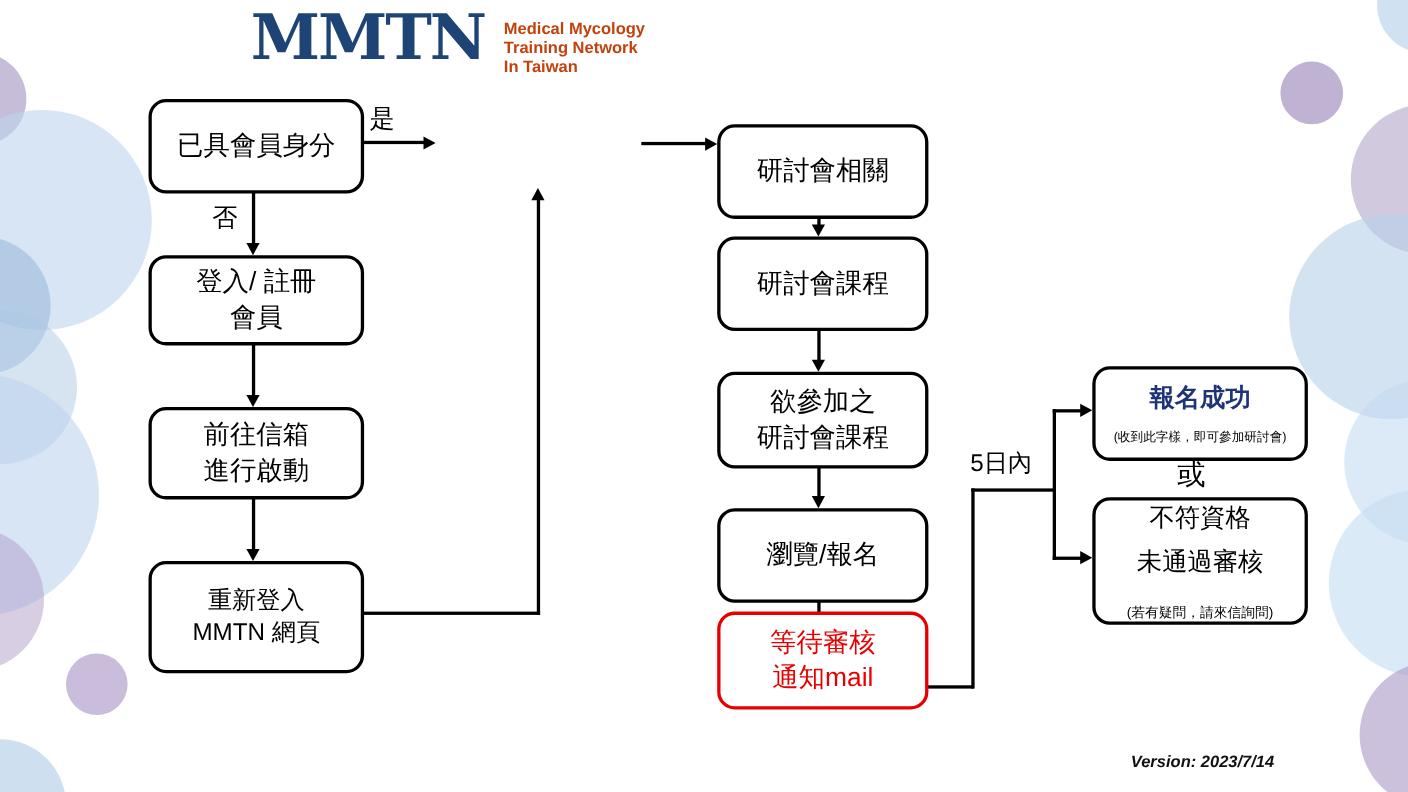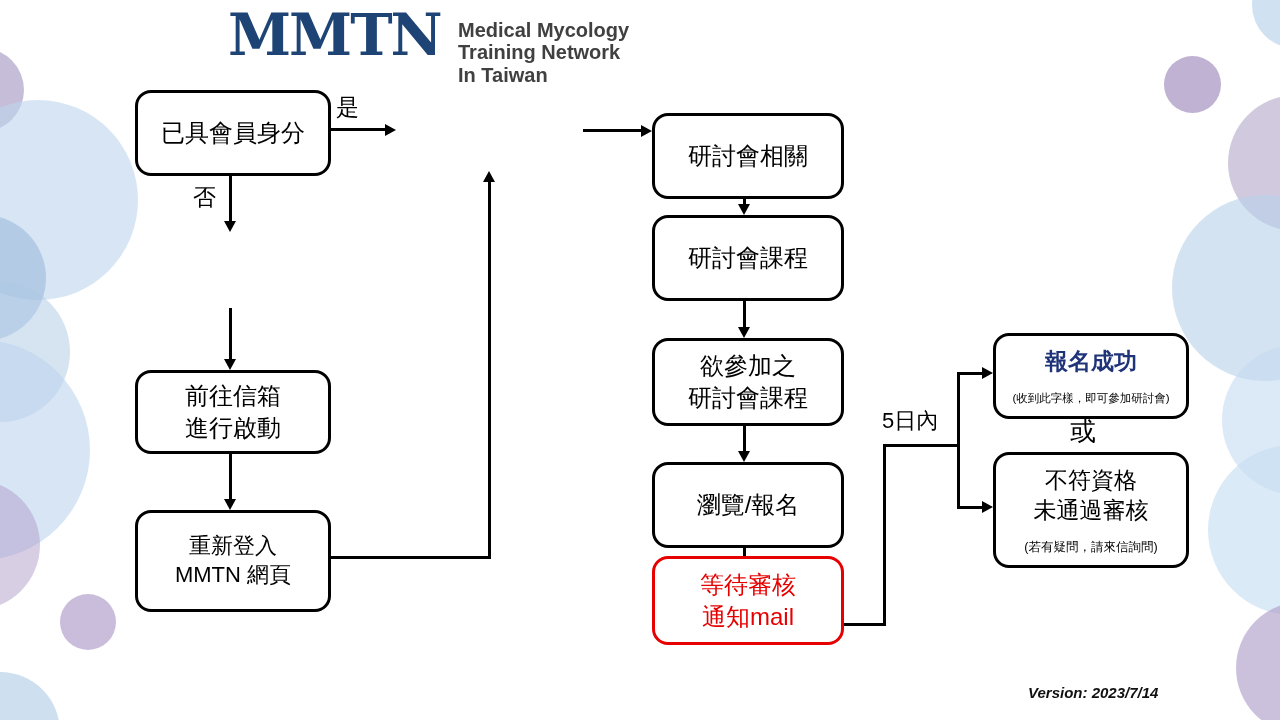--- a/index.html
+++ b/index.html
@@ -3,21 +3,21 @@
 <meta charset="utf-8">
 <style>
   html,body{margin:0;padding:0;}
   body{font-family:"Liberation Sans","DejaVu Sans",sans-serif;background:#fff;}
   .canvas{position:relative;width:1280px;height:720px;background:#ffffff;overflow:hidden;}
   .decor{position:absolute;border-radius:50%;z-index:0;}
   .layer{position:absolute;inset:0;z-index:1;}
   
   .logo{position:absolute;left:228px;top:6px;font-family:"DejaVu Serif","Liberation Serif",serif;
         font-weight:800;font-size:57px;letter-spacing:-2px;color:#1e4476;line-height:1;}
-  .tagline{position:absolute;left:458px;top:19px;font-size:20px;font-weight:600;color:#404040;line-height:1.12;}
+  .tagline{position:absolute;left:458px;top:19px;font-size:15px;font-weight:600;color:#c2410c;line-height:1.12;}
   .title{position:absolute;left:592px;top:4px;font-size:60px;font-weight:900;letter-spacing:9px;
          color:#1f4e79;line-height:1.05;white-space:nowrap;}
   
   .node{position:absolute;background:#fff;border:3px solid #000;border-radius:16px;
         display:flex;flex-direction:column;align-items:center;justify-content:center;
         font-size:24px;color:#000;line-height:1.32;text-align:center;z-index:2;}
   .node.red{border-color:#e60000;color:#e60000;}
   .node .small{font-size:11.5px;line-height:1.3;color:#000;margin-top:14px;white-space:nowrap;}
   .node .success-title{font-size:23px;font-weight:bold;color:#1f3378;}
   .node.relogin{font-size:22px;line-height:1.3;}
@@ -56,20 +56,24 @@
     <div class="logo">MMTN</div>
     <div class="tagline">
       <div>Medical Mycology</div>
       <div>Training Network</div>
       <div>In Taiwan</div>
     </div>
 
     <div class="node" style="left:135px;top:90px;width:190px;height:80px;">
       <div>已具會員身分</div>
     </div>
+    <div class="node" style="left:135px;top:232px;width:190px;height:76px;">
+      <div>登入/ 註冊</div>
+      <div>會員</div>
+    </div>
     <div class="node" style="left:135px;top:370px;width:190px;height:78px;">
       <div>前往信箱</div>
       <div>進行啟動</div>
     </div>
     <div class="node relogin" style="left:135px;top:510px;width:190px;height:96px;">
       <div>重新登入</div>
       <div>MMTN 網頁</div>
     </div>
 
 
@@ -88,21 +92,21 @@
     </div>
     <div class="node red" style="left:652px;top:556px;width:186px;height:83px;">
       <div>等待審核</div>
       <div>通知mail</div>
     </div>
 
     <div class="node" style="left:993px;top:333px;width:190px;height:80px;">
       <div class="success-title">報名成功</div>
       <div class="small">(收到此字樣，即可參加研討會)</div>
     </div>
-    <div class="node" style="left:993px;top:452px;width:190px;height:110px;font-size:23px;">
+    <div class="node" style="left:993px;top:452px;width:190px;height:110px;font-size:23px;justify-content:space-between;">
       <div>不符資格</div>
       <div>未通過審核</div>
       <div class="small" style="font-size:12.5px;">(若有疑問，請來信詢問)</div>
     </div>
 
     <div class="ln" style="left:325px;top:128px;width:62px;height:3px;"></div>
     <div class="arr r" style="left:385px;top:124px;"></div>
 
     <div class="ln" style="left:229px;top:170px;width:3px;height:53px;"></div>
     <div class="arr d" style="left:224px;top:221px;"></div>

